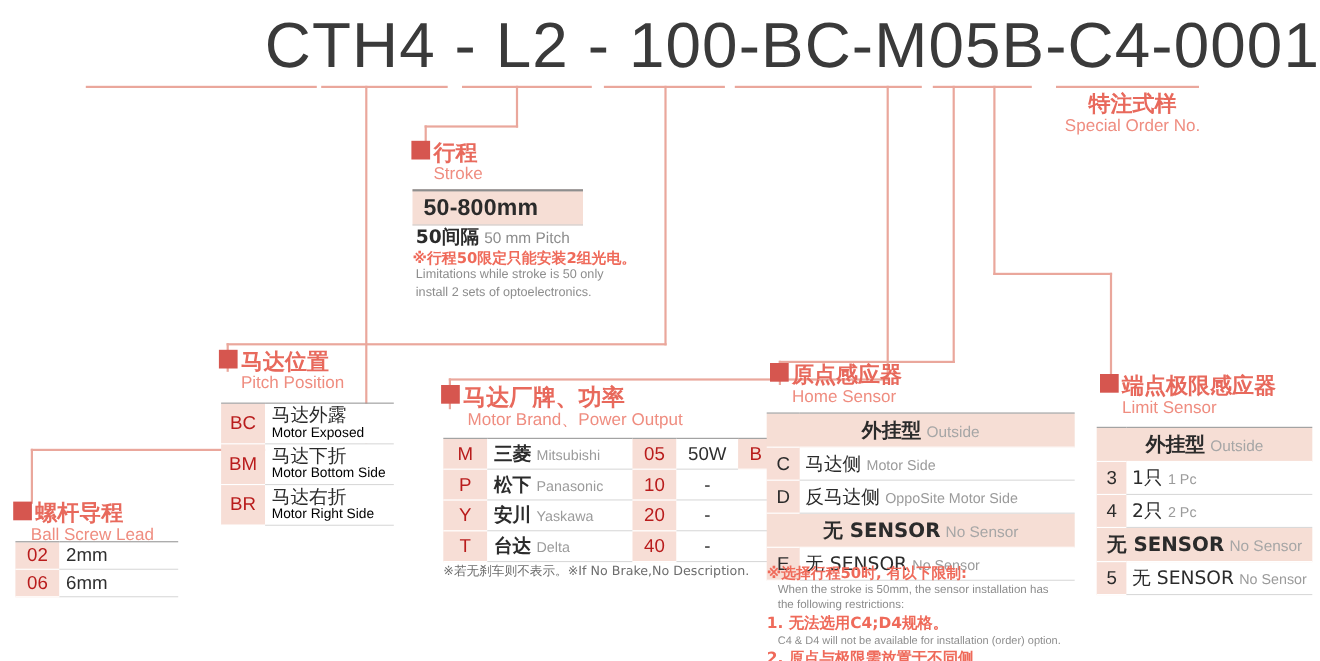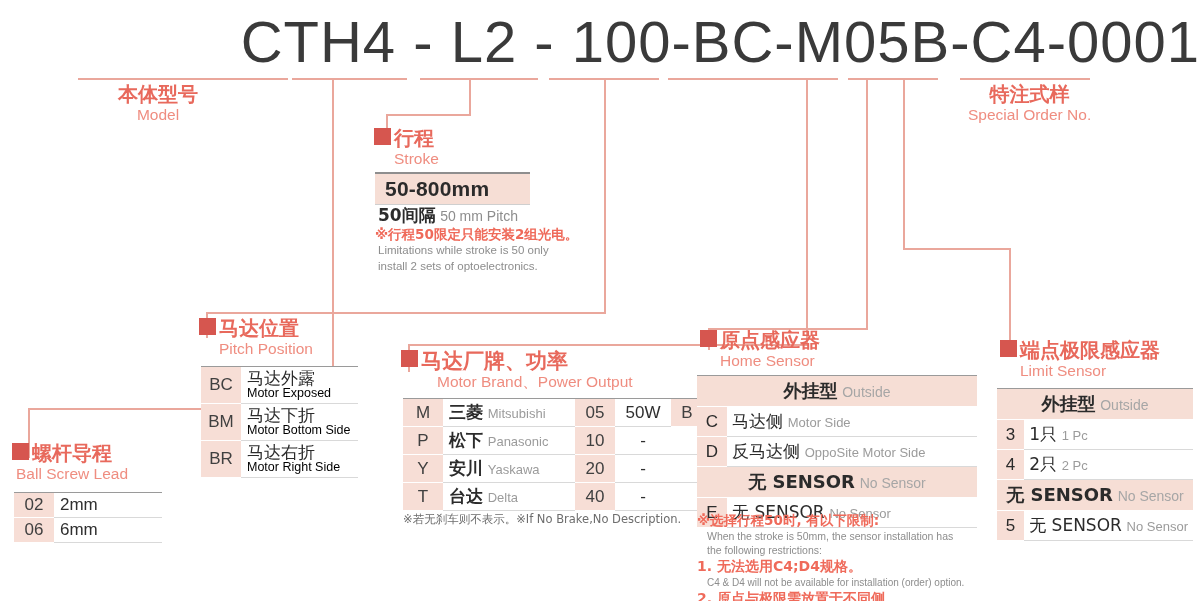--- a/index.html
+++ b/index.html
@@ -59,21 +59,21 @@
     font-size: 17px;
     color: #2f2f2f;
     background: #fff;
     vertical-align: middle;
     white-space: nowrap;
   }
   .tbl .code {
     background: #f7ded6;
     text-align: center;
     font-size: 17px;
-    color: #404040;
+    color: #b91c1c;
     width: 40px;
     border-bottom: 1px solid #ffffff;
   }
   .tbl .topline td { border-top: 1px solid #9a9a9a; }
   .zh { font-size: 17px; color: #2b2b2b; font-family: "DejaVu Sans", sans-serif; }
   .zhb { font-size: 17px; color: #2b2b2b; font-family: "DejaVu Sans", sans-serif; font-weight: bold;}
   .engray { font-size: 13px; color: #9b9b9b; font-family: "Liberation Sans", sans-serif; }
 
   
   .two { line-height: 1.08; }
@@ -167,24 +167,20 @@
   <div class="seg vseg" style="left:408px; top:344px; height:28px;"></div>
 
   <div class="seg vseg" style="left:866px; top:78px;  height:252px;"></div>
   <div class="seg hseg" style="left:708px; top:328px; width:160px;"></div>
   <div class="seg vseg" style="left:708px; top:328px; height:22px;"></div>
 
   <div class="seg vseg" style="left:903px; top:78px;  height:172px;"></div>
   <div class="seg hseg" style="left:903px; top:248px; width:108px;"></div>
   <div class="seg vseg" style="left:1009px; top:248px; height:92px;"></div>
 
-  <div class="sect" style="left:118px; top:84px;">
-    <div class="cn">本体型号</div>
-    <div class="en ctr">Model</div>
-  </div>
 
   <div class="sect" style="left:968px; top:84px;">
     <div class="cn" style="text-align:center;">特注式样</div>
     <div class="en ctr">Special Order No.</div>
   </div>
 
   <div class="sect" style="left:374px; top:128px;">
     <div class="hdrow">
       <span class="sq"></span>
       <span class="cn">行程</span>
@@ -195,26 +191,26 @@
   <div class="pitch-line" style="position:absolute; left:378px; top:204px;">
     <span class="pitch-zh">50间隔</span>
     <span class="pitch-en">50 mm Pitch</span>
   </div>
   <div class="note-red" style="position:absolute; left:375px; top:226px;">※行程50限定只能安装2组光电。</div>
   <div class="note-gray" style="position:absolute; left:378px; top:243px;">
     <div>Limitations while stroke is 50 only</div>
     <div>install 2 sets of optoelectronics.</div>
   </div>
 
-  <div class="sect" style="left:12px; top:443px;">
+  <div class="sect" style="left:12px; top:456px;">
     <div class="hdrow">
       <span class="sq"></span>
       <span class="cn">螺杆导程</span>
     </div>
-    <div class="en" style="margin-left:4px;">Ball Screw Lead</div>
+    <div class="en" style="margin-left:16px;">Ball Screw Lead</div>
   </div>
   <table class="tbl" style="left:14px; top:492px; width:148px;">
     <tbody>
         <tr class="topline">
       <td class="code">02</td>
       <td>2mm</td>
     </tr>
     <tr>
       <td class="code">06</td>
       <td>6mm</td>
@@ -253,21 +249,21 @@
       </td>
     </tr>
   </tbody>
     </table>
 
   <div class="sect" style="left:401px; top:350px;">
     <div class="hdrow">
       <span class="sq"></span>
       <span class="cn big">马达厂牌、功率</span>
     </div>
-    <div class="en" style="margin-left:36px;">Motor Brand、Power Output</div>
+    <div class="en" style="margin-left:24px;">Motor Brand、Power Output</div>
   </div>
   <table class="tbl" style="left:403px; top:398px;">
     <tbody>
         <tr class="topline">
       <td class="code" style="width:26px;">M</td>
       <td style="width:132px;">
         <span class="zhb">三菱</span>
         <span class="engray">Mitsubishi</span>
       </td>
       <td class="code" style="width:34px;">05</td>

